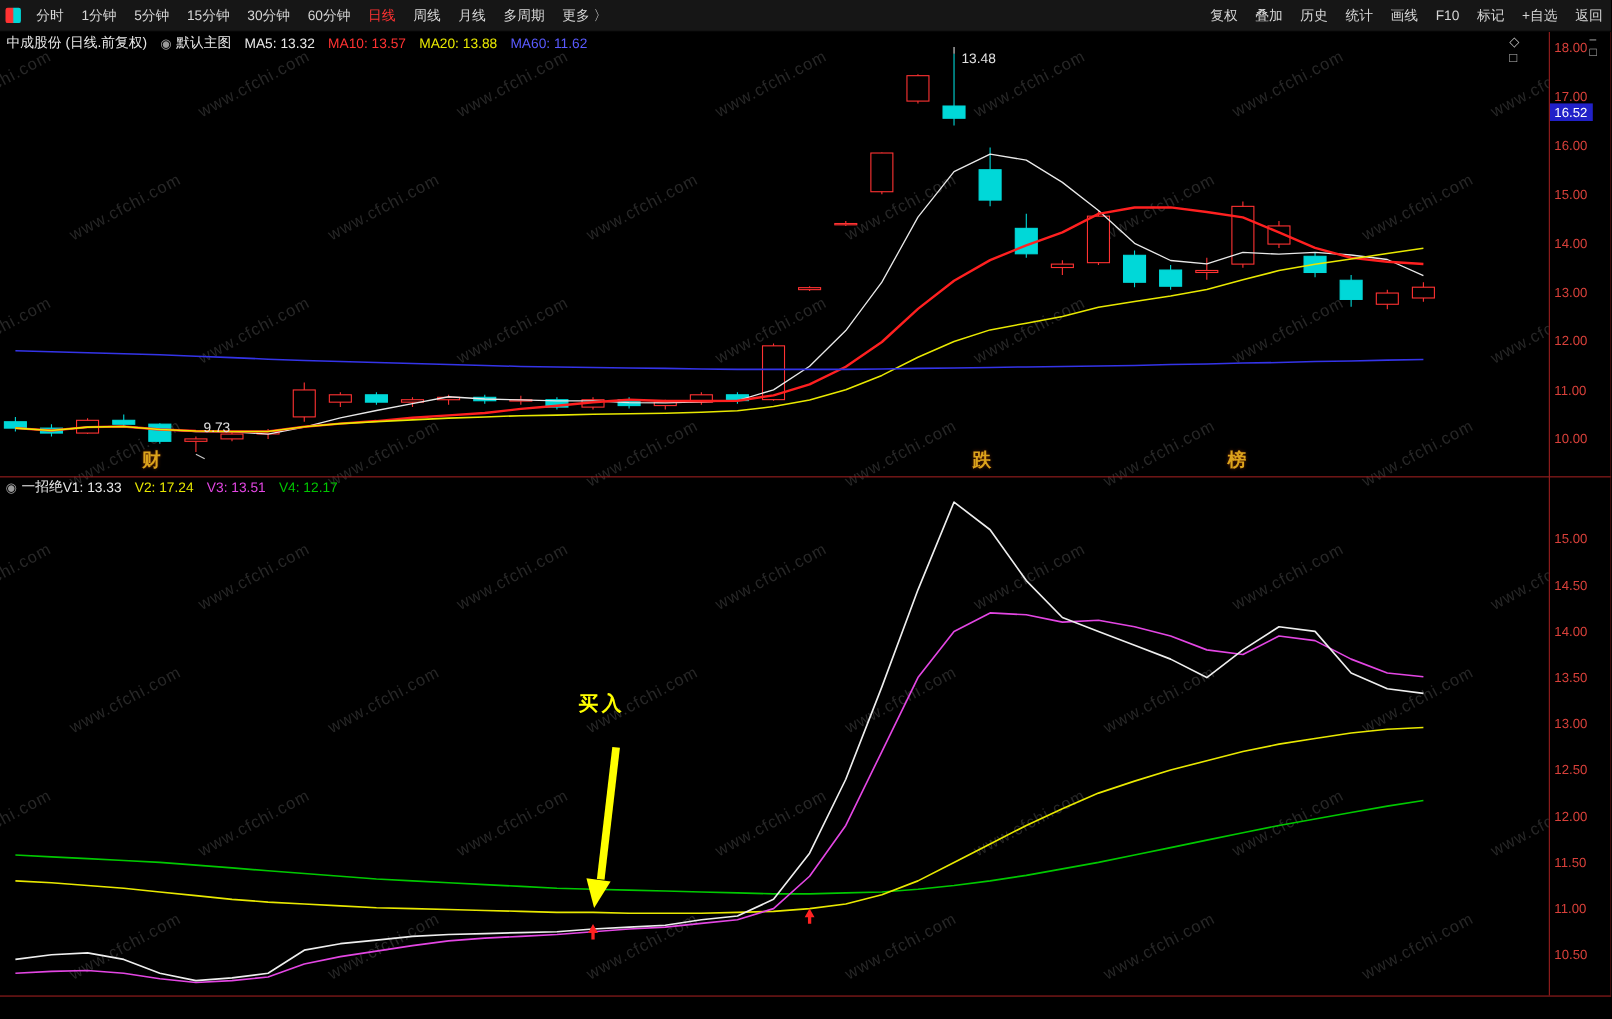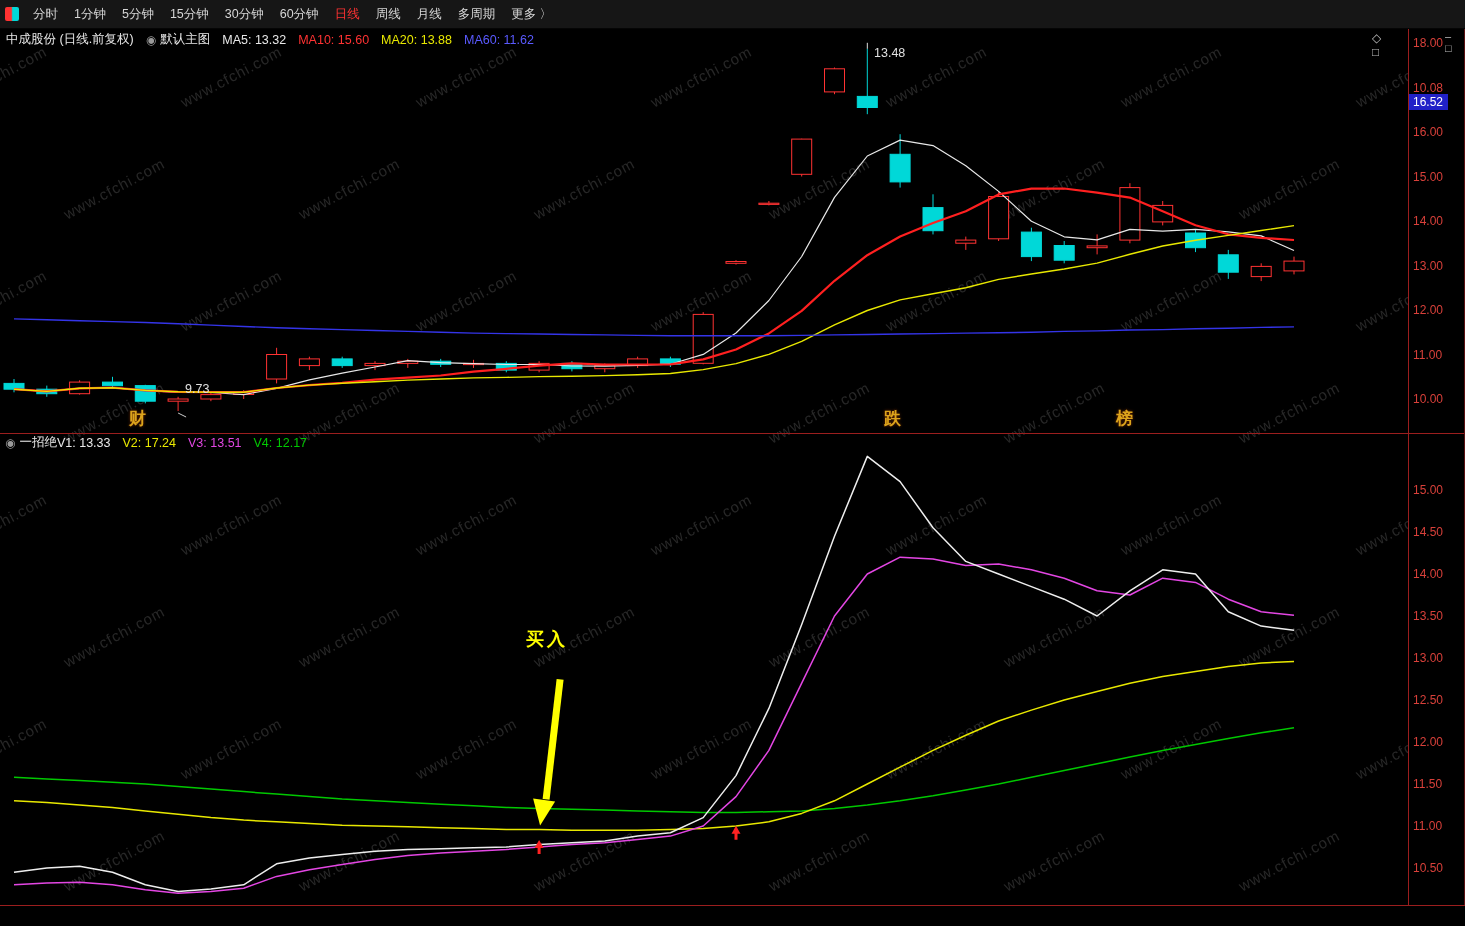--- a/index.html
+++ b/index.html
@@ -77,20 +77,31 @@
         <span class="menu-item">1分钟</span>
         <span class="menu-item">5分钟</span>
         <span class="menu-item">15分钟</span>
         <span class="menu-item">30分钟</span>
         <span class="menu-item">60分钟</span>
         <span class="menu-item active">日线</span>
         <span class="menu-item">周线</span>
         <span class="menu-item">月线</span>
         <span class="menu-item">多周期</span>
         <span class="menu-item">更多 〉</span>
+      </div>
+    <div class="menu-right" id="menu-right">
+        <span class="menu-item">复权</span>
+        <span class="menu-item">叠加</span>
+        <span class="menu-item">历史</span>
+        <span class="menu-item">统计</span>
+        <span class="menu-item">画线</span>
+        <span class="menu-item">F10</span>
+        <span class="menu-item">标记</span>
+        <span class="menu-item">+自选</span>
+        <span class="menu-item">返回</span>
       </div>
   </div>
 
   <div class="chart-region">
     <div id="watermarks">
         <span class="wm" style="left:-60px;top:40px">www.cfchi.com</span>
         <span class="wm" style="left:175px;top:40px">www.cfchi.com</span>
         <span class="wm" style="left:410px;top:40px">www.cfchi.com</span>
         <span class="wm" style="left:645px;top:40px">www.cfchi.com</span>
         <span class="wm" style="left:880px;top:40px">www.cfchi.com</span>
@@ -233,21 +244,21 @@
       </svg>
 
     <div class="title-row">
       <span>中成股份 (日线.前复权)</span>
       <span class="gap"></span>
       <span class="circle-ic">◉</span>
       <span>默认主图</span>
       <span class="gap"></span>
       <span id="ma-legend" style="display:flex">
           <span class="leg" style="color:#e8e8e8">MA5: 13.32</span>
-          <span class="leg" style="color:#ff3232">MA10: 15.60</span>
+          <span class="leg" style="color:#ff3232">MA10: 13.57</span>
           <span class="leg" style="color:#e8e800">MA20: 13.88</span>
           <span class="leg" style="color:#5a5aff">MA60: 11.62</span>
         </span>
     </div>
 
     <div class="title-icons">
       <span>◇</span>
       <span>□</span>
     </div>
 
@@ -286,21 +297,21 @@
   <div class="vdiv"></div>
   <div class="vdiv2"></div>
 
   <div class="axis-col">
     <div class="corner-icons">
       <span>–</span>
       <span>□</span>
     </div>
     <div id="axis-main">
         <div class="tick" style="top:8.0px">18.00</div>
-        <div class="tick" style="top:52.5px">10.08</div>
+        <div class="tick" style="top:52.5px">17.00</div>
         <div class="tick" style="top:97.0px">16.00</div>
         <div class="tick" style="top:141.5px">15.00</div>
         <div class="tick" style="top:186.0px">14.00</div>
         <div class="tick" style="top:230.5px">13.00</div>
         <div class="tick" style="top:275.0px">12.00</div>
         <div class="tick" style="top:319.5px">11.00</div>
         <div class="tick" style="top:364.0px">10.00</div>
       </div>
     <div class="price-badge">16.52</div>
     <div id="axis-ind">

